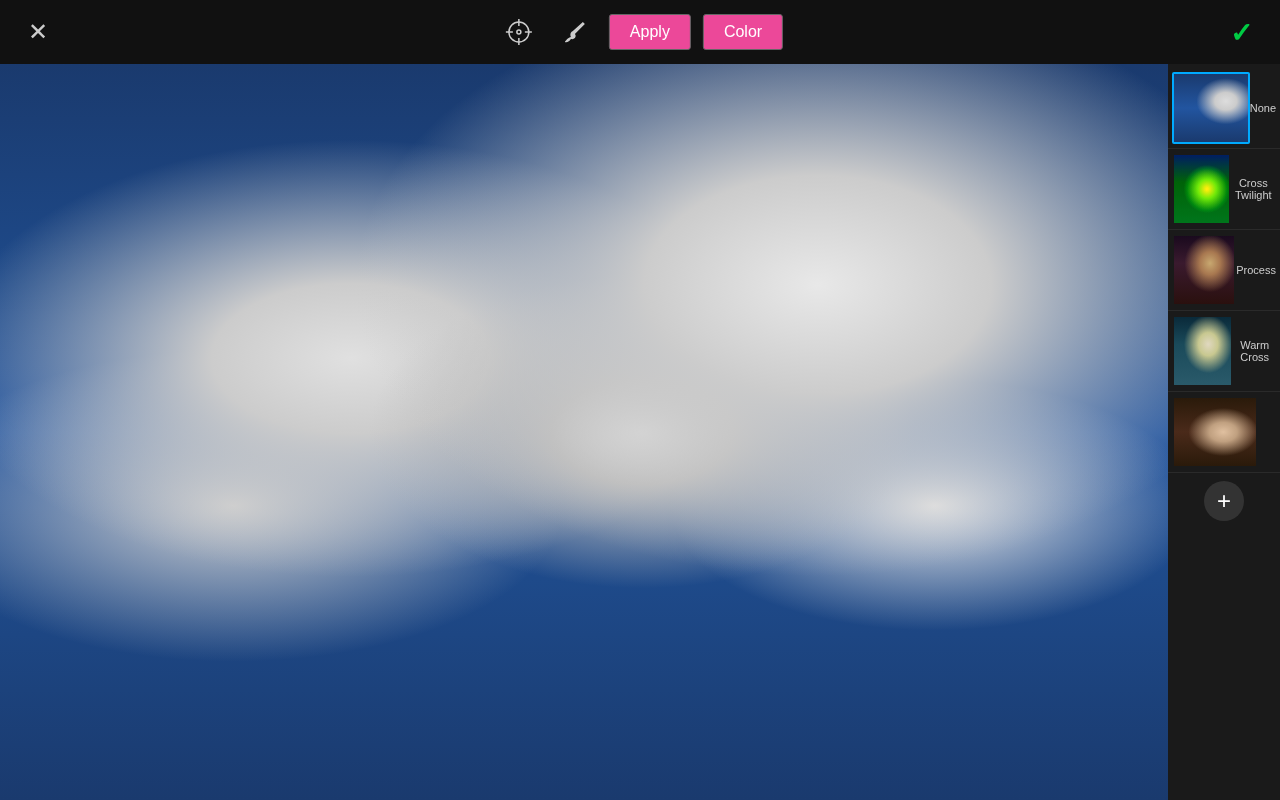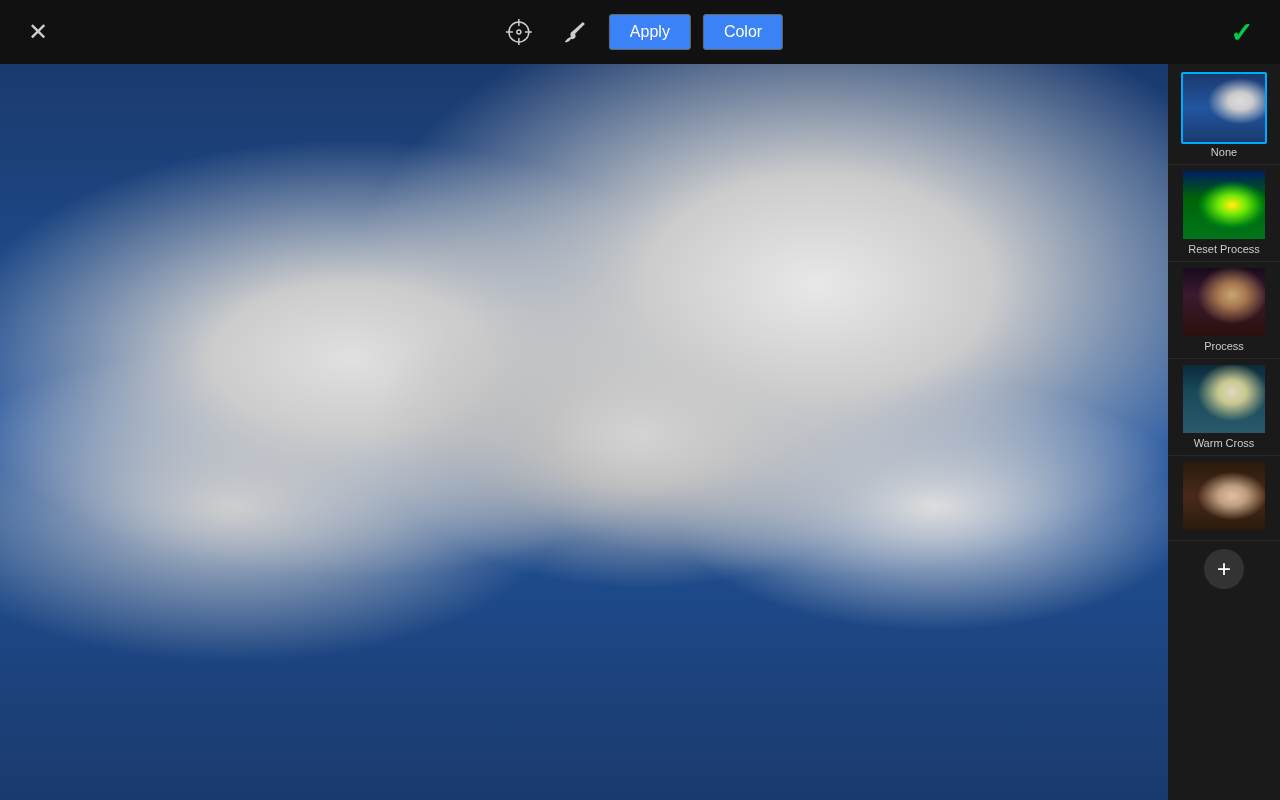--- a/index.html
+++ b/index.html
@@ -62,21 +62,21 @@
       color: #ccc;
       cursor: pointer;
       display: flex;
       align-items: center;
       justify-content: center;
       width: 44px;
       height: 44px;
     }
 
     .action-btn {
-      background: #3b82f6;
+      background: #ec4899;
       border: 1px solid #666;
       color: #fff;
       font-size: 16px;
       padding: 8px 20px;
       cursor: pointer;
       border-radius: 3px;
     }
 
     
     #main-area {
@@ -127,21 +127,21 @@
       width: 4px;
     }
     #sidebar::-webkit-scrollbar-thumb {
       background: #444;
     }
 
     .filter-item {
       width: 100%;
       cursor: pointer;
       display: flex;
-      flex-direction: column;
+      flex-direction: row;
       align-items: center;
       padding: 4px 4px;
       border-bottom: 1px solid #2a2a2a;
     }
 
     .filter-item:first-child .filter-thumb {
       border: 2px solid #00aaff;
     }
 
     .filter-thumb {
@@ -337,21 +337,21 @@
     <div class="filter-thumb">
       <div class="filter-thumb-inner thumb-none"></div>
     </div>
     <span class="filter-label">None</span>
   </div>
 
   <div class="filter-item">
     <div class="filter-thumb">
       <div class="filter-thumb-inner thumb-cross-process"></div>
     </div>
-    <span class="filter-label">Reset Process</span>
+    <span class="filter-label">Cross Twilight</span>
   </div>
 
   <div class="filter-item">
     <div class="filter-thumb">
       <div class="filter-thumb-inner thumb-twilight"></div>
     </div>
     <span class="filter-label">Process</span>
   </div>
 
 

